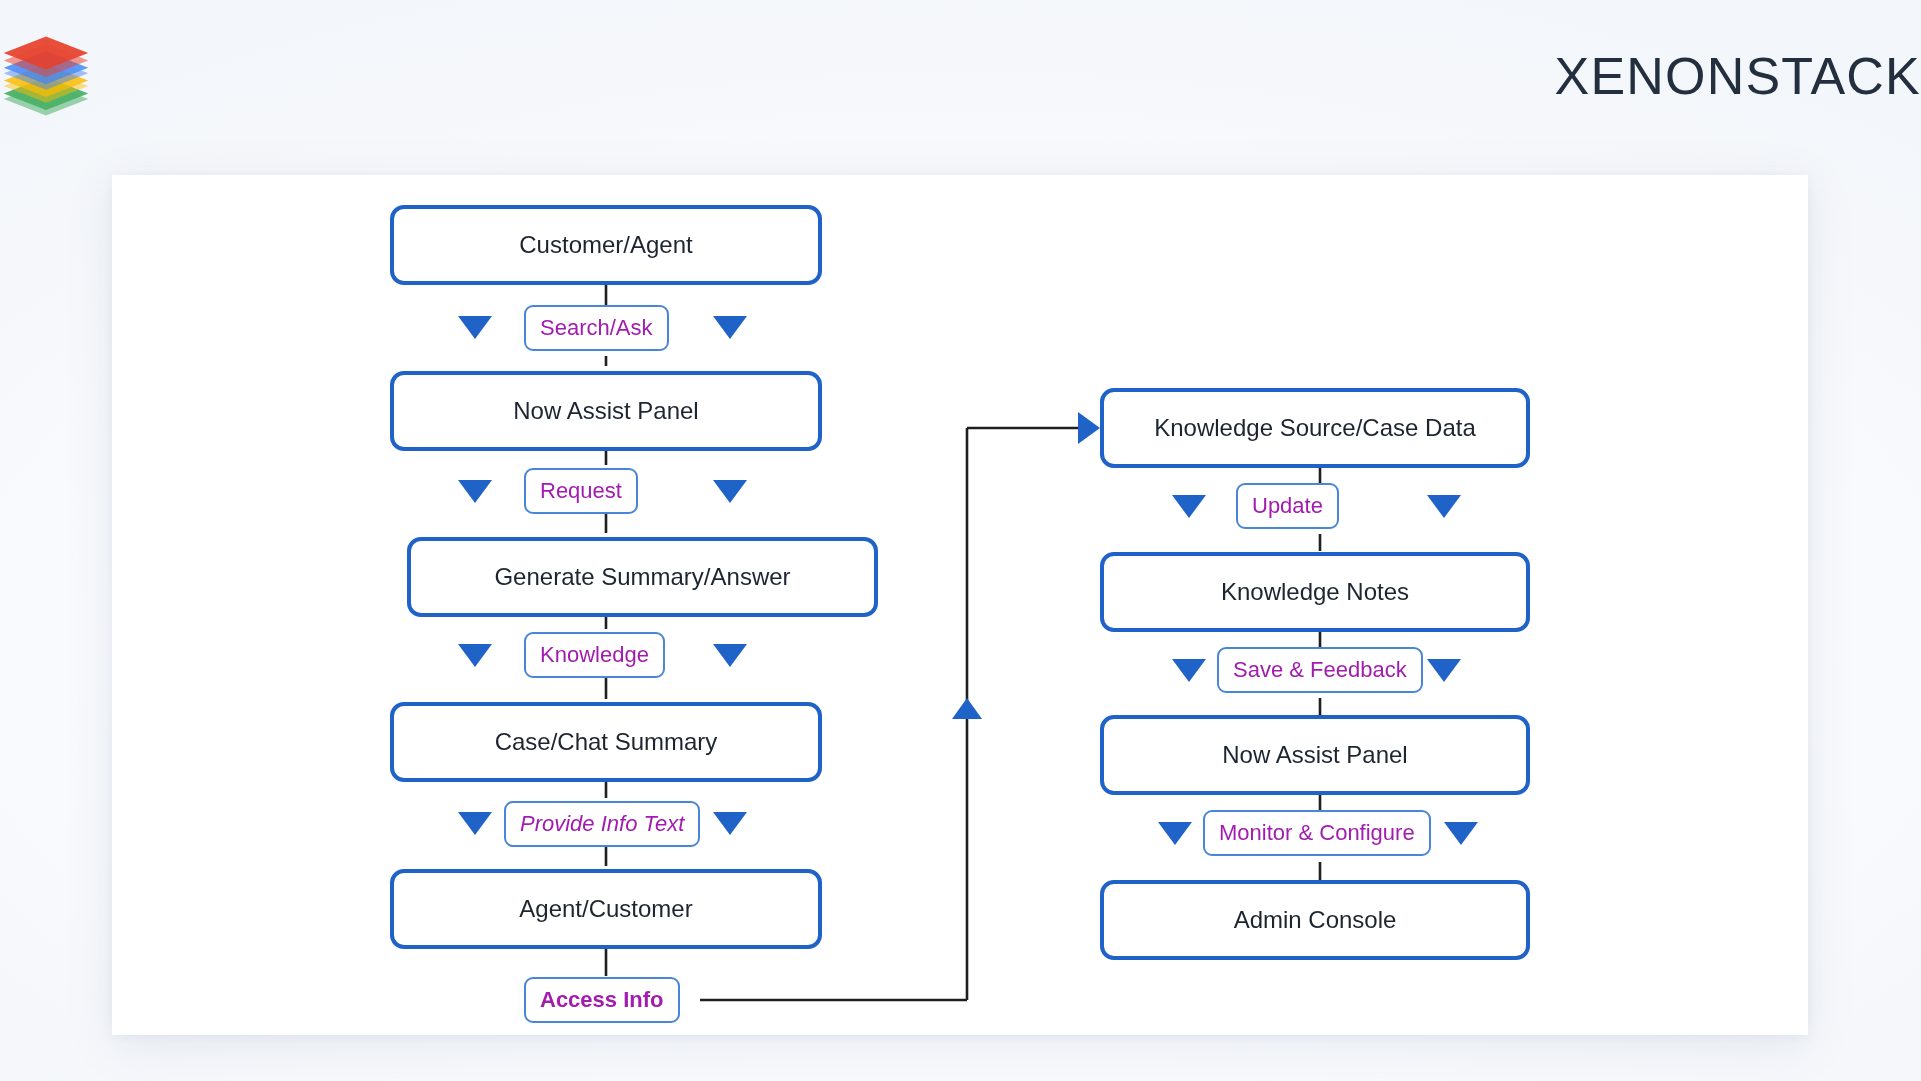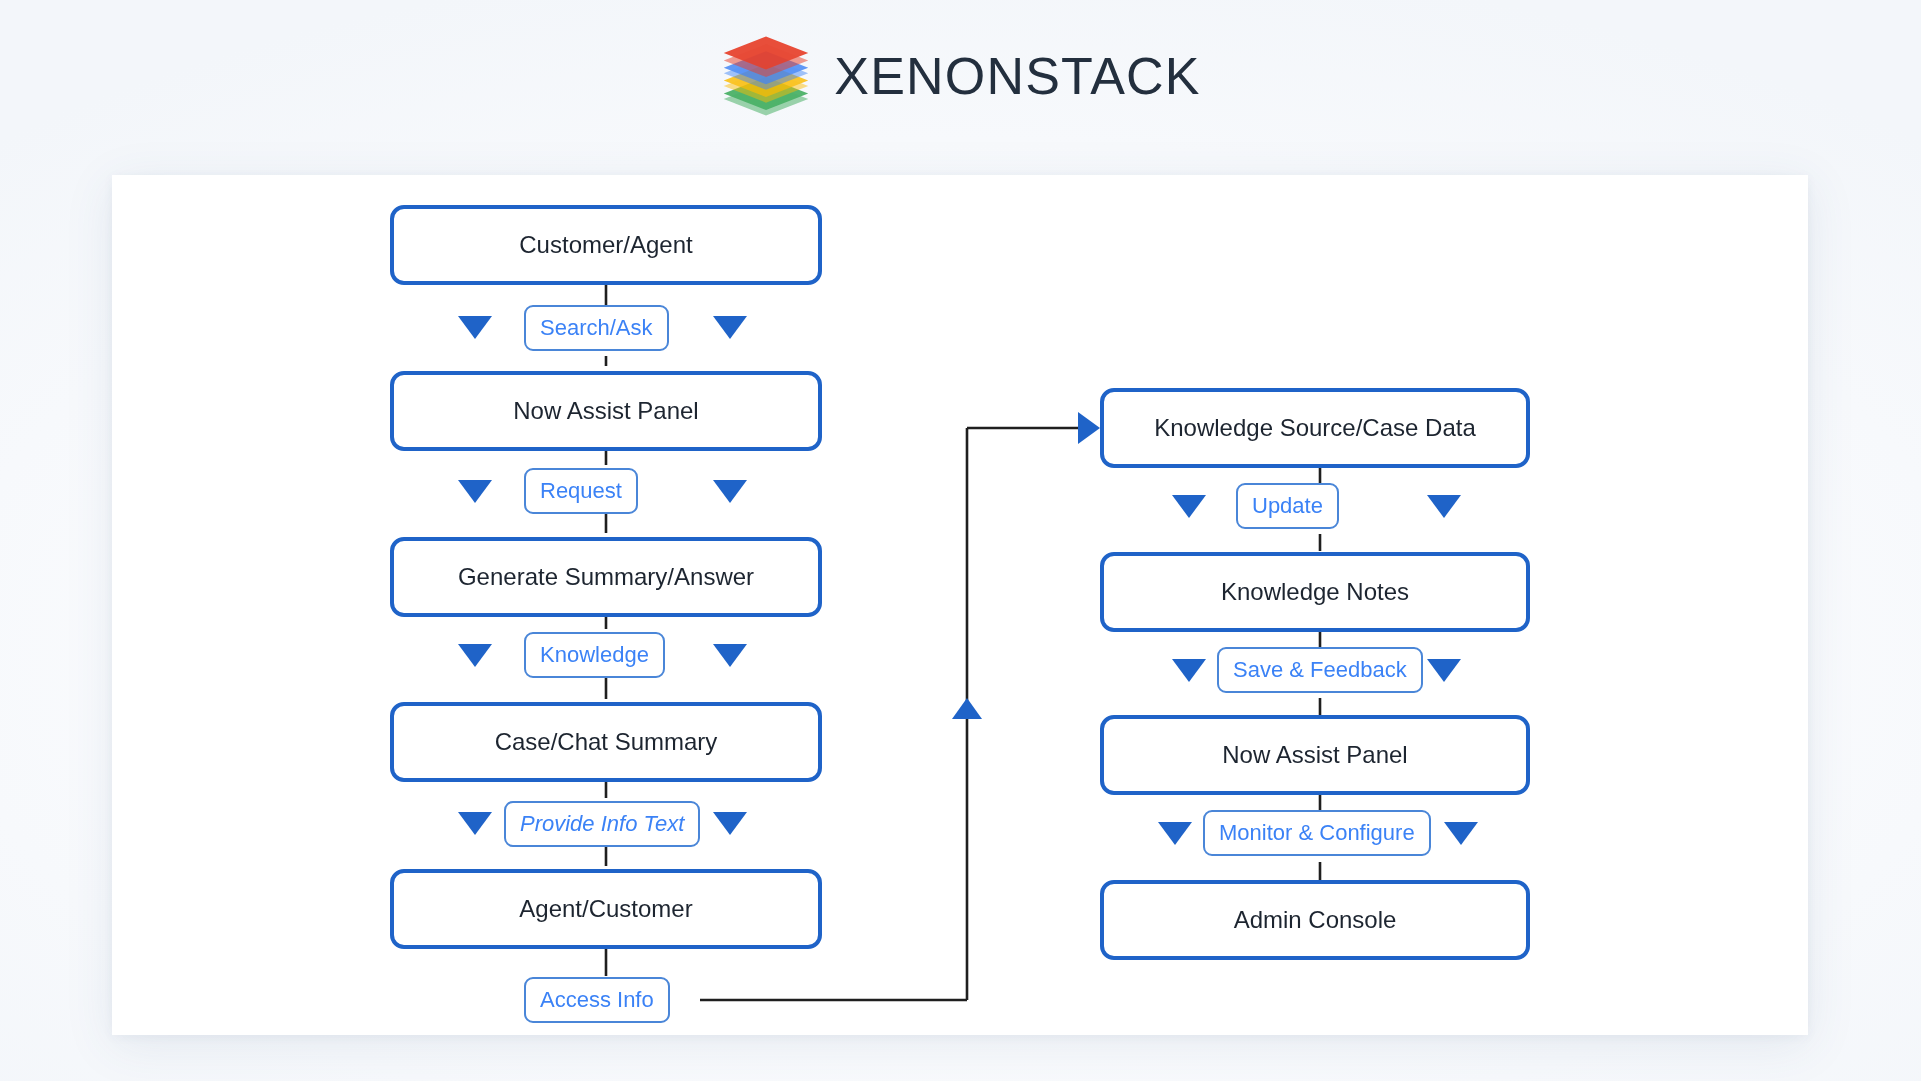--- a/index.html
+++ b/index.html
@@ -25,21 +25,21 @@
   }
 
   
   #brand {
     position: absolute;
     left: 0; right: 0;
     top: 26px;
     height: 100px;
     display: flex;
     align-items: center;
-    justify-content: center;
+    justify-content: space-between;
     gap: 22px;
   }
 
   #brand-mark { width: 92px; height: 90px; display: block; }
 
   #brand-text {
     font-size: 52px;
     letter-spacing: 1.2px;
     color: #232f3e;
     font-weight: 500;
@@ -86,21 +86,21 @@
 
   
   .edge-label {
     position: absolute;
     border: 2px solid #4a86d8;
     border-radius: 9px;
     background: #ffffff;
     display: flex;
     align-items: center;
     justify-content: center;
-    color: #3b82f6;
+    color: #a21caf;
     font-size: 22px;
     font-weight: 400;
     white-space: nowrap;
     padding: 0 14px;
     height: 46px;
   }
 
   
   .tri-down {
     position: absolute;
@@ -187,21 +187,21 @@
   </svg>
 
   <div class="node" style="left:390px; top:205px; width:432px; height:80px;">
     <span>Customer/Agent</span>
   </div>
 
   <div class="node" style="left:390px; top:371px; width:432px; height:80px;">
     <span>Now Assist Panel</span>
   </div>
 
-  <div class="node" style="left:390px; top:537px; width:432px; height:80px;">
+  <div class="node" style="left:407px; top:537px; width:471px; height:80px;">
     <span>Generate Summary/Answer</span>
   </div>
 
   <div class="node" style="left:390px; top:702px; width:432px; height:80px;">
     <span>Case/Chat Summary</span>
   </div>
 
   <div class="node" style="left:390px; top:869px; width:432px; height:80px;">
     <span>Agent/Customer</span>
   </div>
@@ -223,21 +223,21 @@
   </div>
   <div class="tri-down" style="left:458px; top:644px;"></div>
   <div class="tri-down" style="left:713px; top:644px;"></div>
 
   <div class="edge-label" style="left:504px; top:801px;font-style:italic;">
     <span>Provide Info Text</span>
   </div>
   <div class="tri-down" style="left:458px; top:812px;"></div>
   <div class="tri-down" style="left:713px; top:812px;"></div>
 
-  <div class="edge-label" style="left:524px; top:977px;">
+  <div class="edge-label" style="left:524px; top:977px;font-weight:bold;">
     <span>Access Info</span>
   </div>
 
   <div class="node" style="left:1100px; top:388px; width:430px; height:80px;">
     <span>Knowledge Source/Case Data</span>
   </div>
 
   <div class="node" style="left:1100px; top:552px; width:430px; height:80px;">
     <span>Knowledge Notes</span>
   </div>

